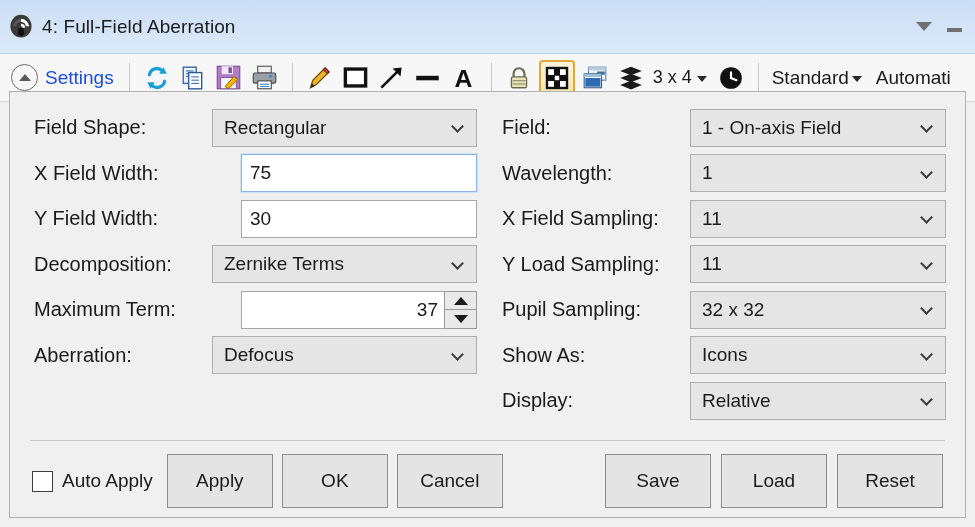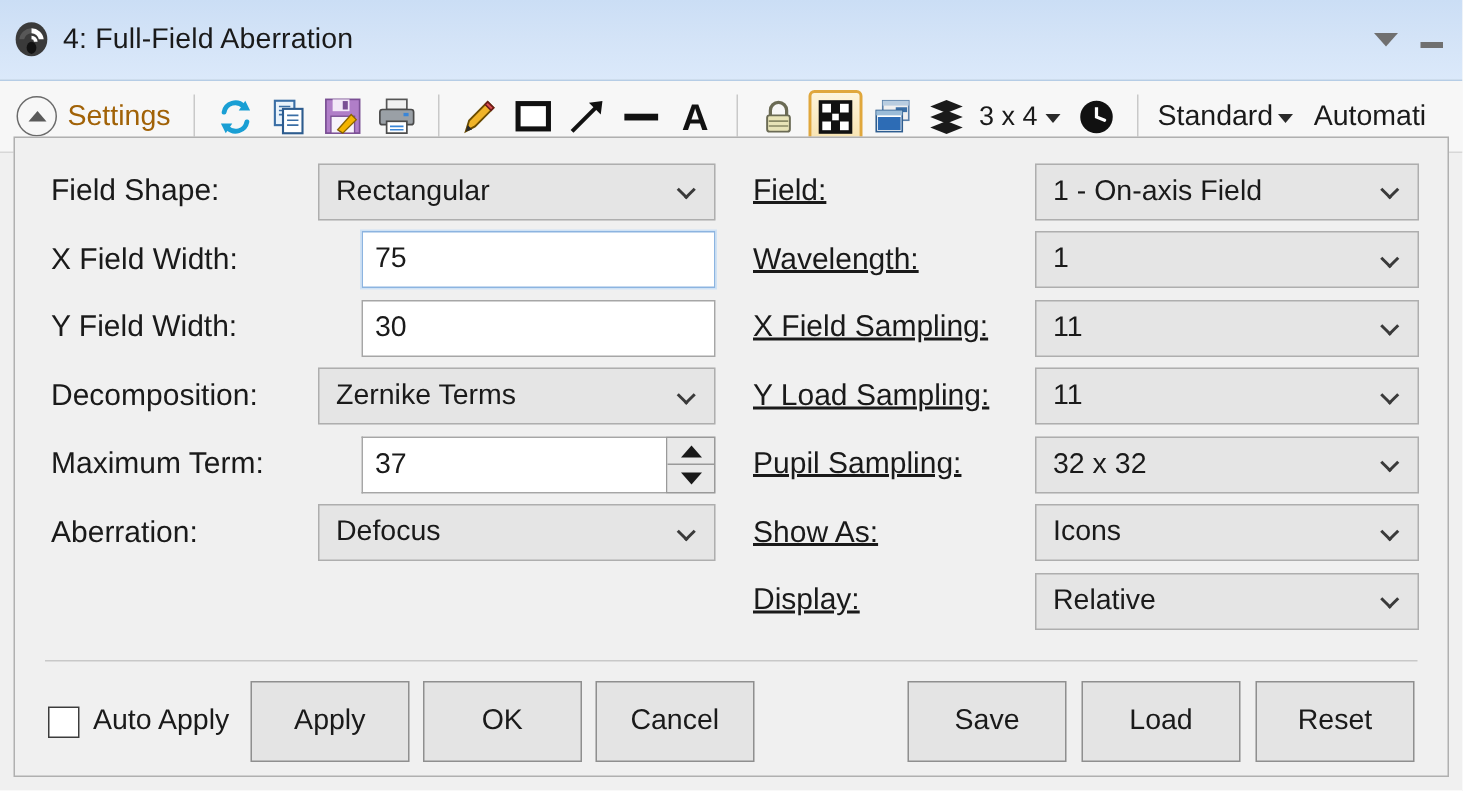--- a/index.html
+++ b/index.html
@@ -98,21 +98,21 @@
     margin-right: 7px;
     flex: 0 0 auto;
   }
   .circle-up .chev {
     width: 0; height: 0;
     border-left: 6px solid transparent;
     border-right: 6px solid transparent;
     border-bottom: 7px solid #5a5a5a;
     margin-top: -1px;
   }
-  .settings-label { font-size: 19px; color: #a16207; }
+  .settings-label { font-size: 19px; color: #1d4ed8; }
   .tb-sep {
     width: 1px;
     height: 30px;
     background: #c9c9c9;
     margin: 0 9px;
     flex: 0 0 auto;
   }
   .tb-icon {
     width: 32px; height: 32px;
     display: flex; align-items: center; justify-content: center;
@@ -179,21 +179,21 @@
     align-items: center;
     height: 45.5px;
   }
   .lbl {
     font-size: 20px;
     color: #1a1a1a;
     white-space: nowrap;
     flex: 0 0 auto;
   }
   .col-left .lbl { width: 178px; }
-  .col-right .lbl { width: 188px; text-decoration: underline; }
+  .col-right .lbl { width: 188px; }
 
   .ctl { flex: 0 0 auto; position: relative; }
   .col-left .ctl { width: 265px; }
   .col-right .ctl { width: 256px; }
 
   .combo {
     height: 38px;
     background: #e5e5e5;
     border: 1px solid #aeaeae;
     box-sizing: border-box;
@@ -241,20 +241,21 @@
     outline: 1px solid #cfe2f5;
   }
 
   .spin-wrap {
     height: 38px;
     display: flex;
     align-items: stretch;
   }
   .spin-wrap .textbox {
     flex: 1 1 auto;
+    justify-content: flex-end;
     padding-right: 6px;
     border-right: none;
   }
   .spin-btns {
     width: 33px;
     flex: 0 0 33px;
     display: flex;
     flex-direction: column;
     border: 1px solid #9a9a9a;
     box-sizing: border-box;

